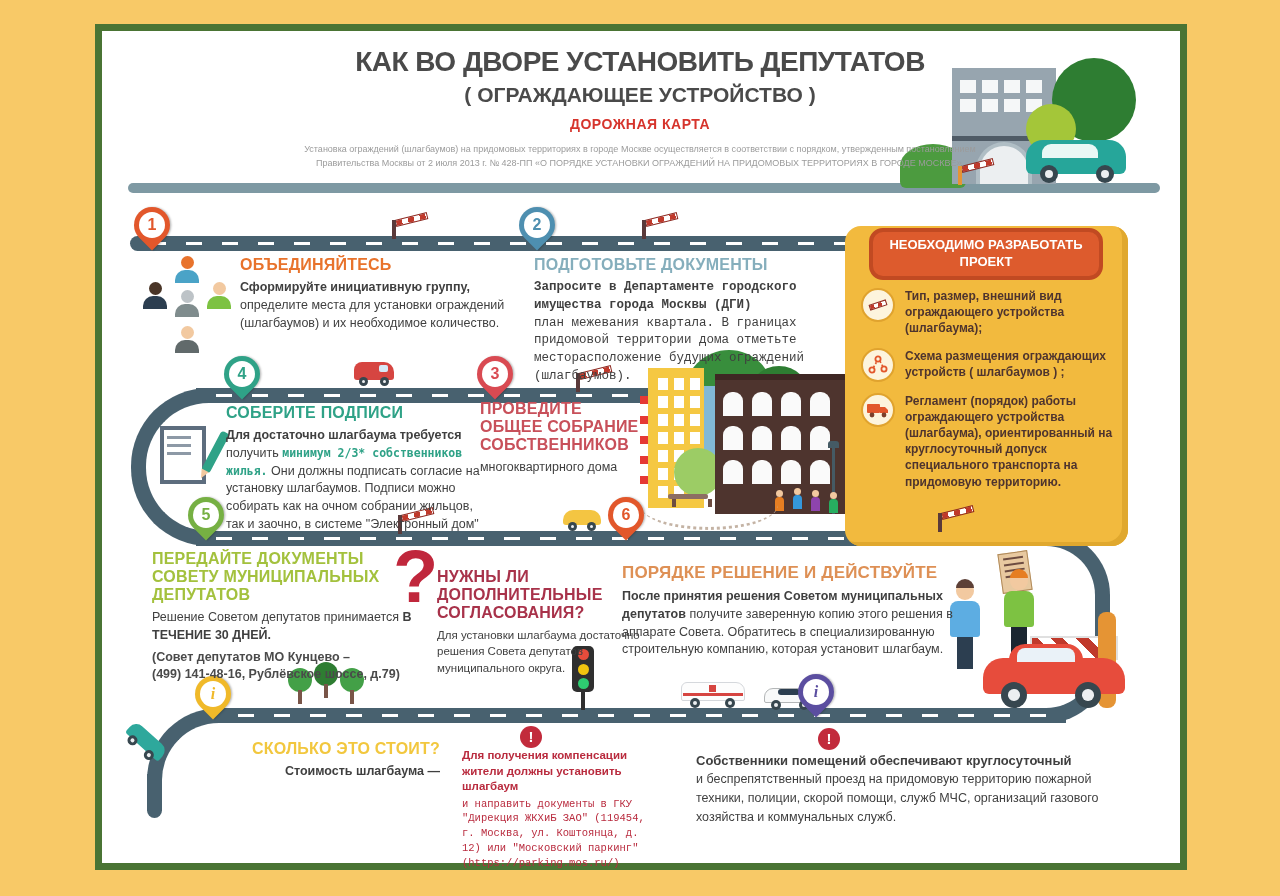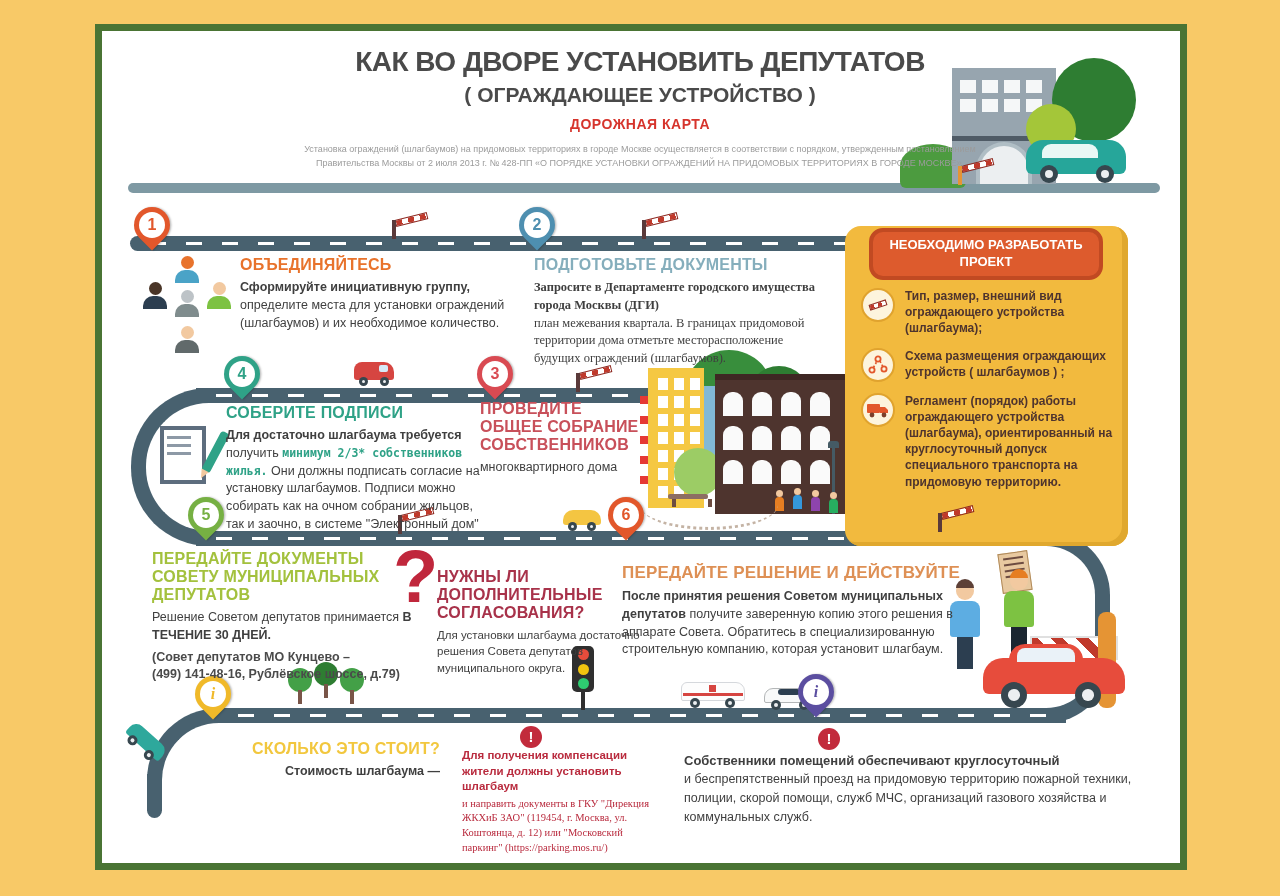--- a/index.html
+++ b/index.html
@@ -49,21 +49,21 @@
   .mini-barrier { position:absolute; width:38px; height:27px; z-index:4; }
   .mini-barrier .arm { position:absolute; left:5px; top:4px; width:33px; height:7px; border:1px solid #8E2A22;
     background:repeating-linear-gradient(90deg,#C0392B 0 6px,#fff 6px 12px); transform:rotate(-14deg); }
   .mini-barrier .post { position:absolute; left:2px; bottom:0; width:4px; height:19px; background:#5A3A3A; }
 
   
   .block { position:absolute; z-index:6; color:#3F3F3F; }
   .block h3 { font-size:16px; font-weight:700; margin-bottom:5px; letter-spacing:0.2px; }
   .block p { font-size:12.5px; line-height:1.42; }
   .lead { font-weight:700; }
-  .mono { font-family:Liberation Serif, serif; font-size:11.5px; line-height:1.35; }
+  .mono { font-family:Liberation Mono, monospace; font-size:11.5px; line-height:1.35; }
   .h-step1 { color:#E8732C; } .h-step2 { color:#85AEBC; } .h-step3 { color:#C8505A; }
   .h-step4 { color:#2FA287; } .h-step5 { color:#A3C13D; } .h-step6 { color:#DE9055; }
   .h-question { color:#A8324A; font-size:12.5px; } .h-cost { color:#F2C73E; } .h-emergency { color:#3A4E71; }
   .hl-teal { color:#2FA287; font-weight:700; font-family:"DejaVu Sans Mono", monospace; font-size:11.5px; }
   .note { font-size:12px; font-weight:600; color:#4A4A4A; line-height:1.4; }
   .red-text { color:#B92B3E; }
 
   
   .avatars { position:absolute; left:140px; top:256px; width:96px; height:104px; z-index:4; }
   .person { position:absolute; width:26px; height:28px; }
@@ -458,21 +458,21 @@
     <p class="note" style="margin-top:4px;"><span>(Совет депутатов МО Кунцево –</span><br>
        <span>(499) 141-48-16, Рублёвское шоссе, д.79)</span></p>
   </div>
 
   <div class="block" style="left:437px; top:568px; width:205px;">
     <h3 class="h-question">НУЖНЫ ЛИ ДОПОЛНИТЕЛЬНЫЕ СОГЛАСОВАНИЯ?</h3>
     <p style="font-size:11.5px;">Для установки шлагбаума достаточно решения Совета депутатов муниципального округа.</p>
   </div>
 
   <div class="block" style="left:622px; top:563px; width:342px;">
-    <h3 class="h-step6" style="font-size:17px;">ПЕРЕДАЙТЕ РЕШЕНИЕ И ДЕЙСТВУЙТЕ</h3>
+    <h3 class="h-step6" style="font-size:17px;">ПОРЯДКЕ РЕШЕНИЕ И ДЕЙСТВУЙТЕ</h3>
     <p><span class="lead">После принятия решения Советом муниципальных депутатов</span><span> получите заверенную копию этого решения в аппарате Совета. Обратитесь в специализированную строительную компанию, которая установит шлагбаум.</span></p>
   </div>
 
   <div class="paper">
       <i></i>
       <i></i>
       <i></i>
       <i></i>
     </div>
   <div class="fig" style="left:948px; top:582px; width:34px;">
@@ -525,16 +525,16 @@
     <p><span class="lead">Стоимость шлагбаума —</span><br>
        </p>
   </div>
 
   <div class="block red-text" style="left:462px; top:748px; width:200px;">
     <p class="lead" style="font-size:11.5px; line-height:1.35;">Для получения компенсации жители должны установить шлагбаум</p>
     <p class="mono" style="font-size:10.5px; margin-top:2px;">и направить документы в ГКУ "Дирекция ЖКХиБ ЗАО" (119454, г. Москва, ул. Коштоянца, д. 12) или "Московский паркинг" (https://parking.mos.ru/)</p>
   </div>
 
   <div class="block" style="left:684px; top:752px; width:452px;">
-    <p style="font-size:13px;"><span class="lead">Собственники помещений обеспечивают круглосуточный</span><br>
+    <p style="font-size:13px;margin-left:12px;"><span class="lead">Собственники помещений обеспечивают круглосуточный</span><br>
        <span style="font-size:12.5px;">и беспрепятственный проезд на придомовую территорию пожарной техники, полиции, скорой помощи, служб МЧС, организаций газового хозяйства и коммунальных служб.</span></p>
   </div>
 </div>
 
 </body></html>

